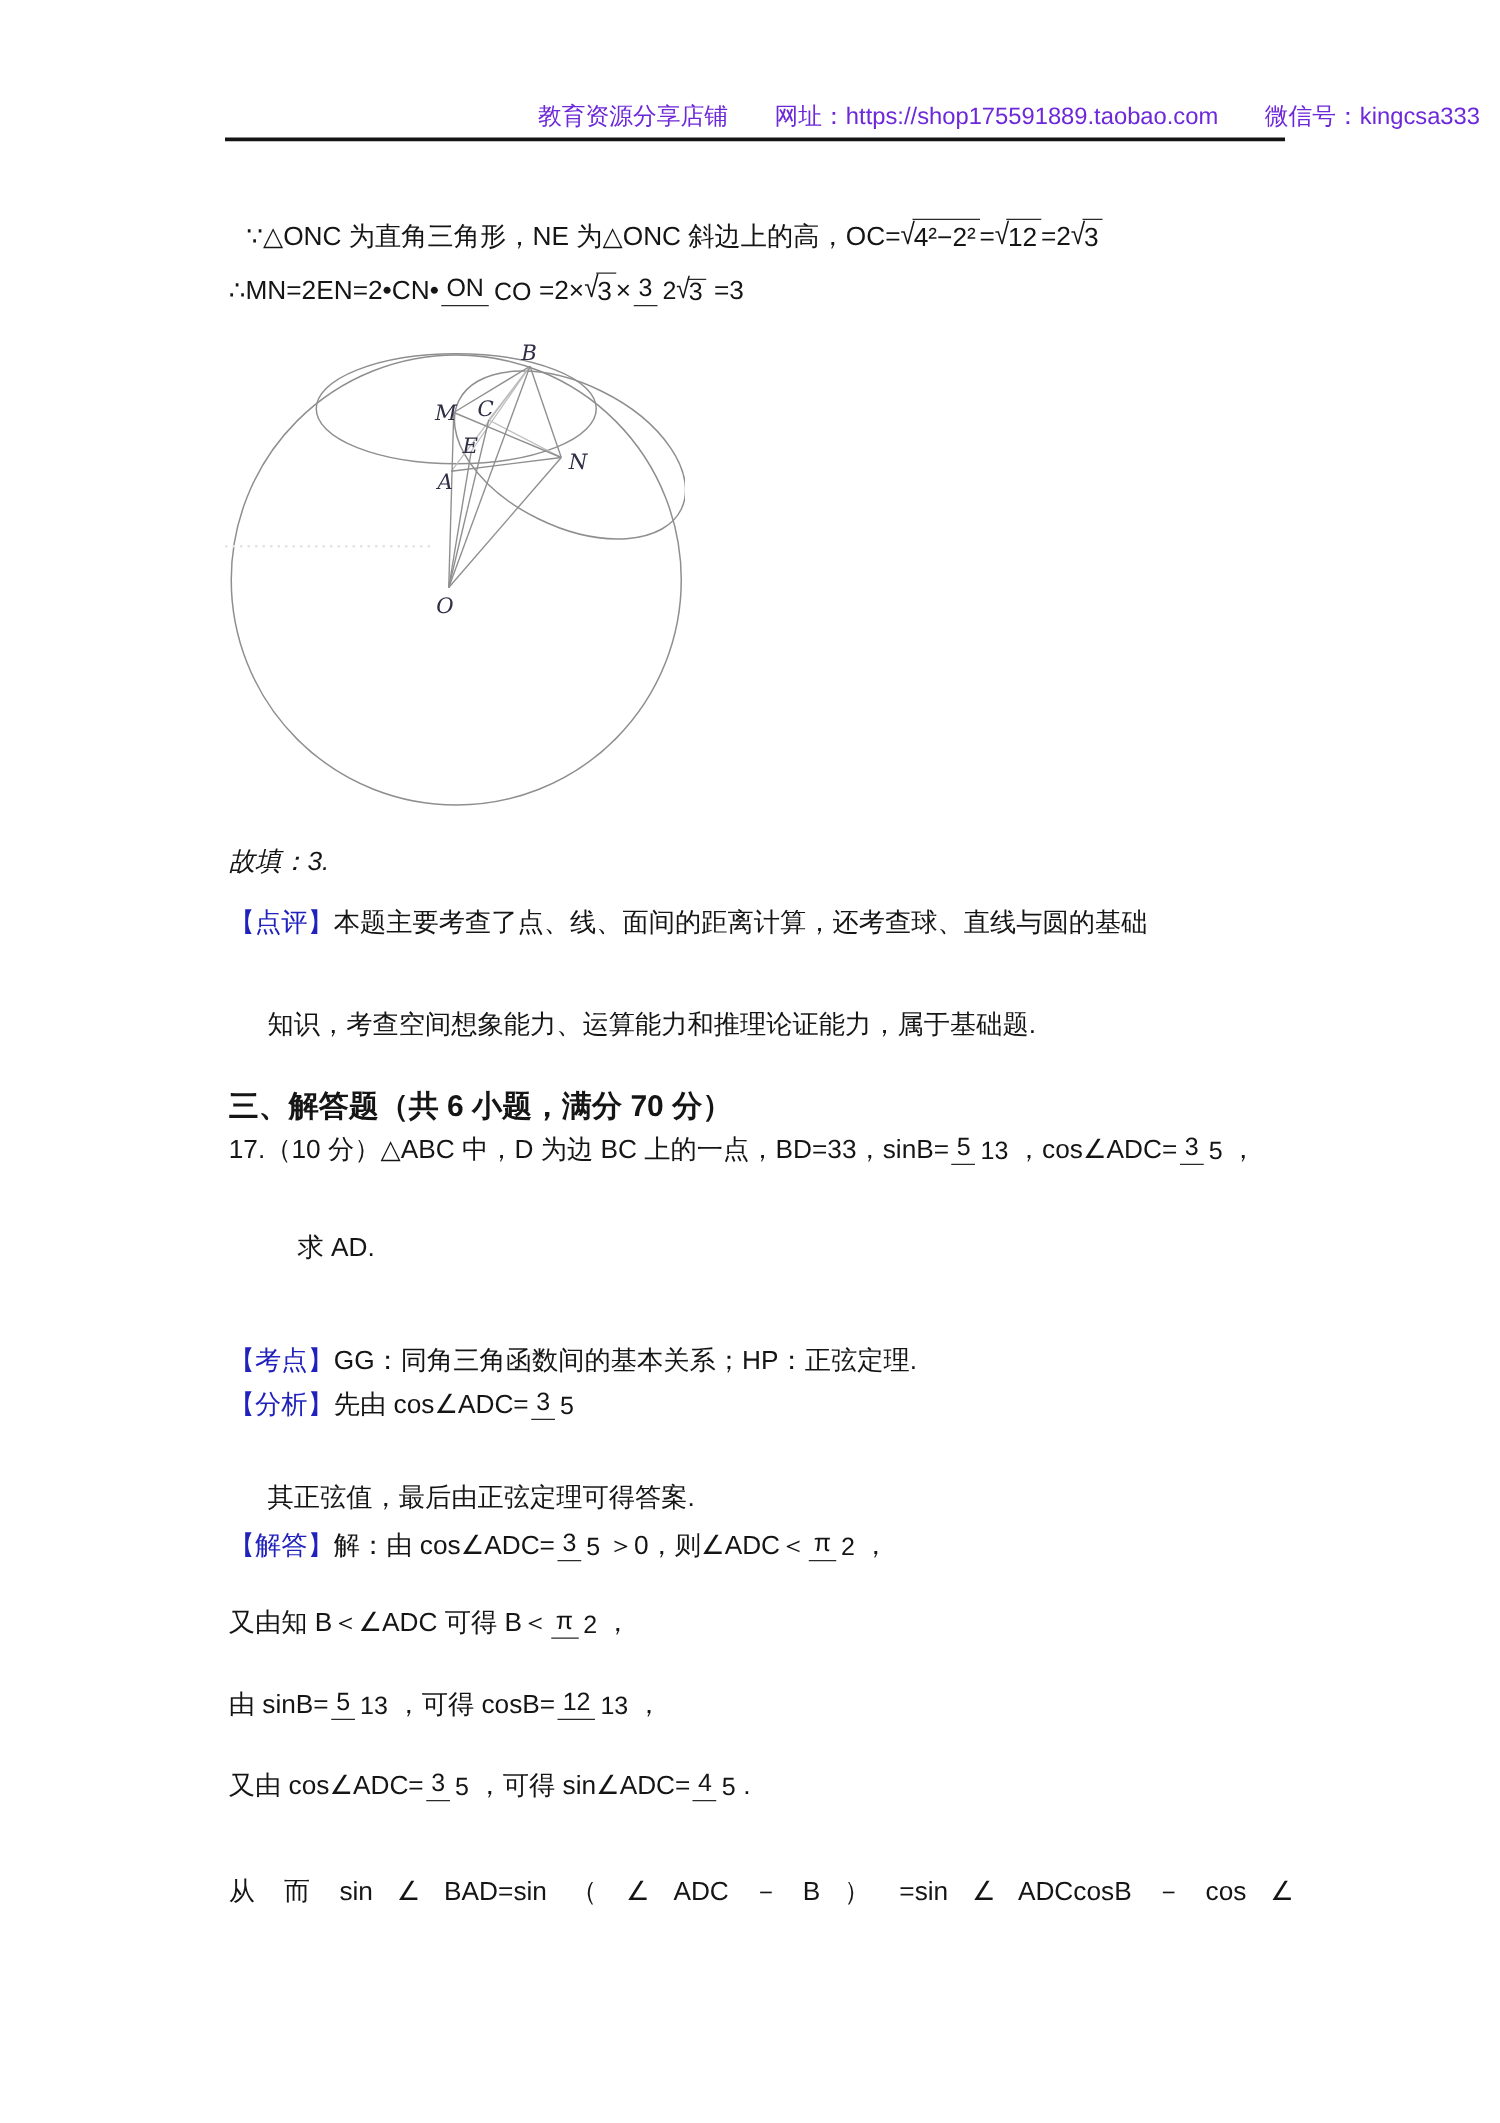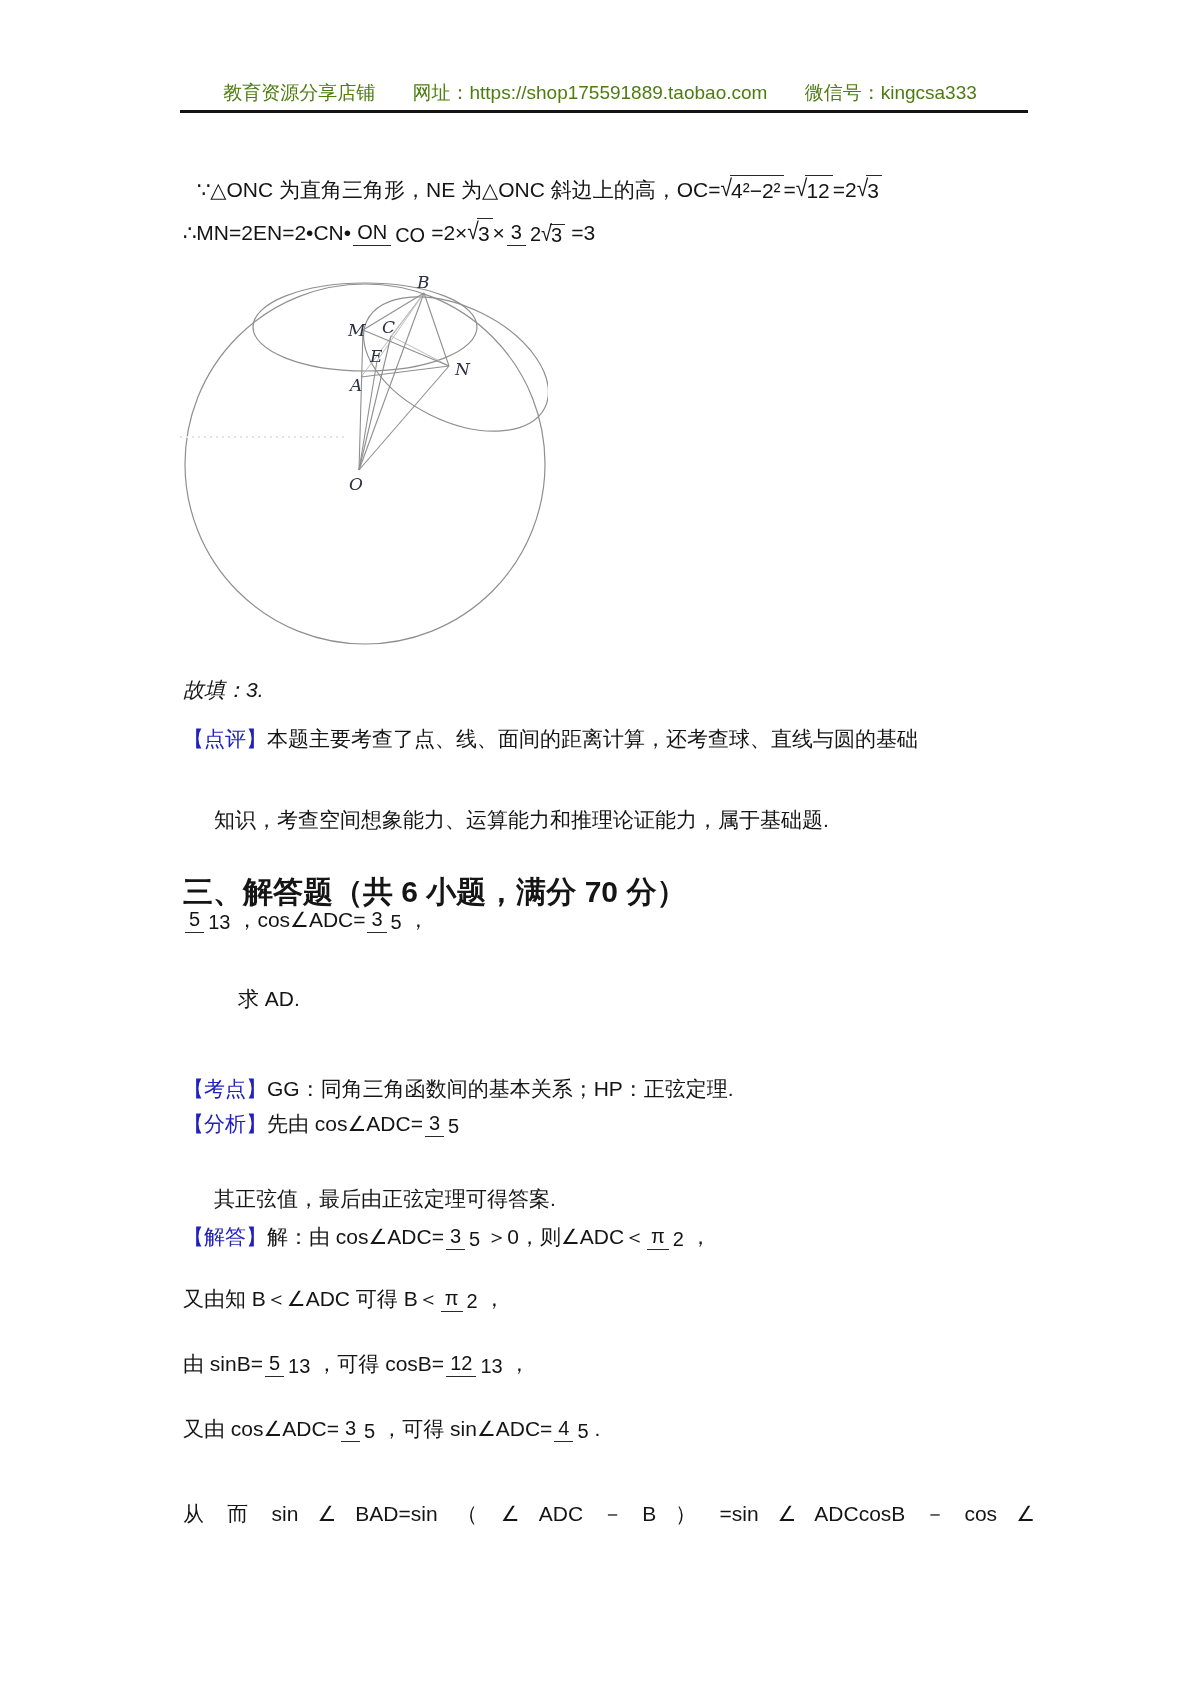--- a/index.html
+++ b/index.html
@@ -15,21 +15,21 @@
   .bold{font-weight:bold;}
   
   .frac{display:inline-flex;flex-direction:row;align-items:center;
         vertical-align:middle;line-height:1.05;margin:0 2px;font-size:20px;}
   .frac .num{padding:0 4px 2px;border-bottom:1.6px solid #2a2a2a;}
   .frac .den{padding:2px 4px 0;}
   
   .sqrt{display:inline-flex;align-items:flex-start;vertical-align:baseline;}
   .sqrt .rsign{display:inline-block;transform:scaleY(1.12);transform-origin:bottom;}
   .sqrt .rbody{border-top:1.6px solid #2a2a2a;padding:0 3px 0 1px;margin-left:-2px;}
-  .header{top:80px;left:0;right:0;text-align:center;font-size:19px;color:#4d7c0f;white-space:nowrap;}
+  .header{top:80px;left:0;right:0;text-align:right;font-size:19px;color:#6d28d9;white-space:nowrap;}
   .header span{margin:0 16px;}
   .rule{top:110px;left:180px;width:848px;height:3px;background:#141414;}
   .justify{width:852px;text-align:justify;text-align-last:justify;word-spacing:9px;}
   svg text{font-family:"DejaVu Serif","Liberation Serif",serif;font-style:italic;
            font-size:17px;fill:#2e2e44;}
 </style>
 </head>
 <body>
 
 <div class="abs header">
@@ -101,24 +101,24 @@
   <text x="349" y="490">O</text>
 </svg>
 
 <p class="abs line" style="top:654px;left:183px;font-style:italic;">故填：3.</p>
 
 <p class="abs line" style="top:703px;left:183px;">
   <span class="blue">【点评】</span><span>本题主要考查了点、线、面间的距离计算，还考查球、直线与圆的基础</span>
 </p>
 <p class="abs line" style="top:784px;left:214px;">知识，考查空间想象能力、运算能力和推理论证能力，属于基础题.</p>
 
-<p class="abs line bold" style="top:847px;left:183px;font-size:30px;">三、解答题（共 6 小题，满分 70 分）</p>
+<p class="abs line bold" style="top:847px;left:183px;font-size:24px;">三、解答题（共 6 小题，满分 70 分）</p>
 
 <p class="abs line" style="top:884px;left:183px;">
-  <span class="frac">
+  <span>17.（10 分）△ABC 中，D 为边 BC 上的一点，BD=33，sinB=</span><span class="frac">
       <span class="num">5</span>
       <span class="den">13</span>
     </span><span>，cos∠ADC=</span><span class="frac">
       <span class="num">3</span>
       <span class="den">5</span>
     </span><span>，</span>
 </p>
 <p class="abs line" style="top:963px;left:214px;margin-left:24px;">求 AD.</p>
 
 <p class="abs line" style="top:1053px;left:183px;">

